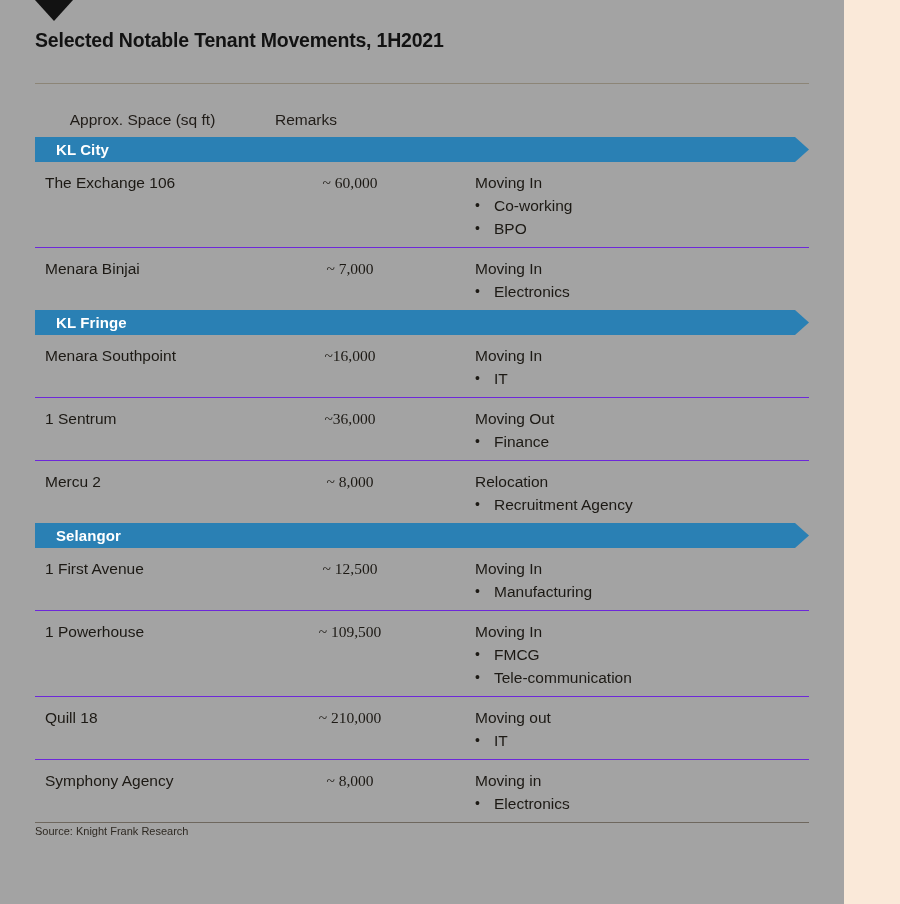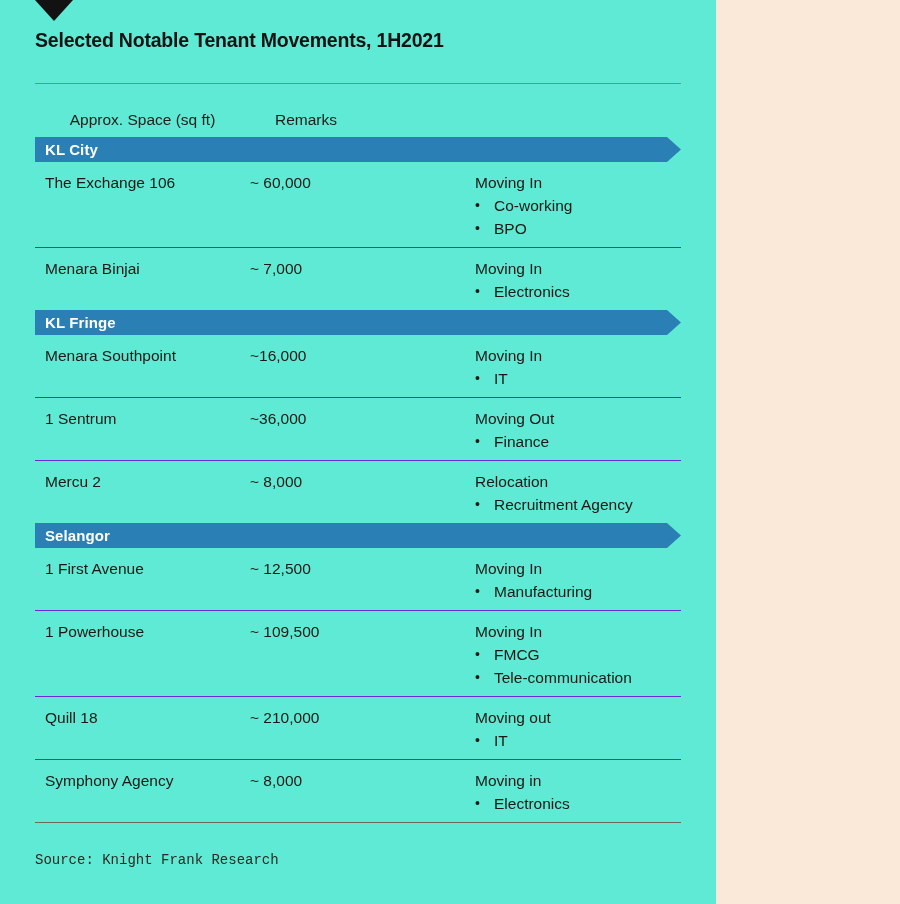--- a/index.html
+++ b/index.html
@@ -4,23 +4,23 @@
 <style>
   html, body {
     margin: 0;
     padding: 0;
     background: #FAE9D9;
     font-family: "Liberation Sans", "DejaVu Sans", sans-serif;
     color: #1C1914;
   }
   .canvas {
     position: relative;
-    width: 716px;
+    width: 844px;
     height: 904px;
-    background: #5eead4;
+    background: #a3a3a3;
     overflow: hidden;
   }
   .down-triangle {
     position: absolute;
     left: 35px;
     top: 0;
     width: 0;
     height: 0;
     border-left: 19px solid transparent;
     border-right: 19px solid transparent;
@@ -56,53 +56,51 @@
   .col-headers .h-remarks { padding-left: 25px; }
 
   .section-banner {
     height: 25px;
     background: #2A80B4;
     clip-path: polygon(0 0, calc(100% - 14px) 0, 100% 50%, calc(100% - 14px) 100%, 0 100%);
     display: flex;
     align-items: center;
   }
   .section-banner .banner-label {
-    padding-left: 10px;
+    padding-left: 21px;
     color: #FFFFFF;
     font-size: 15px;
     font-weight: 700;
     letter-spacing: 0.1px;
   }
   .data-row {
     display: grid;
     grid-template-columns: 215px 200px 1fr;
     padding: 9px 0 7px;
     font-size: 15.5px;
     line-height: 23px;
   }
   .data-row + .data-row { border-top: 1px solid #6d28d9; }
   .col-name { padding-left: 10px; }
-  .col-space { text-align: left; }
+  .col-space { text-align: center; font-family: Liberation Serif, serif; }
   .col-remarks { padding-left: 25px; }
   .tenant-line { display: flex; }
   .bullet {
     width: 19px;
     flex: 0 0 19px;
     font-size: 14px;
   }
   .table-footer-line {
     border-top: 1px solid #6E675E;
     height: 0;
   }
   .source-note {
-    margin-top: 29px;
-    font-size: 14px;
+    font-size: 11px;
     color: #2E2922;
     line-height: 16px;
-    font-family: Liberation Mono, monospace;
   }
 </style>
 </head>
 <body>
 
 <div class="canvas">
   <div class="down-triangle"></div>
 
   <div class="content">
     <div class="page-title">Selected Notable Tenant Movements, 1H2021</div>

